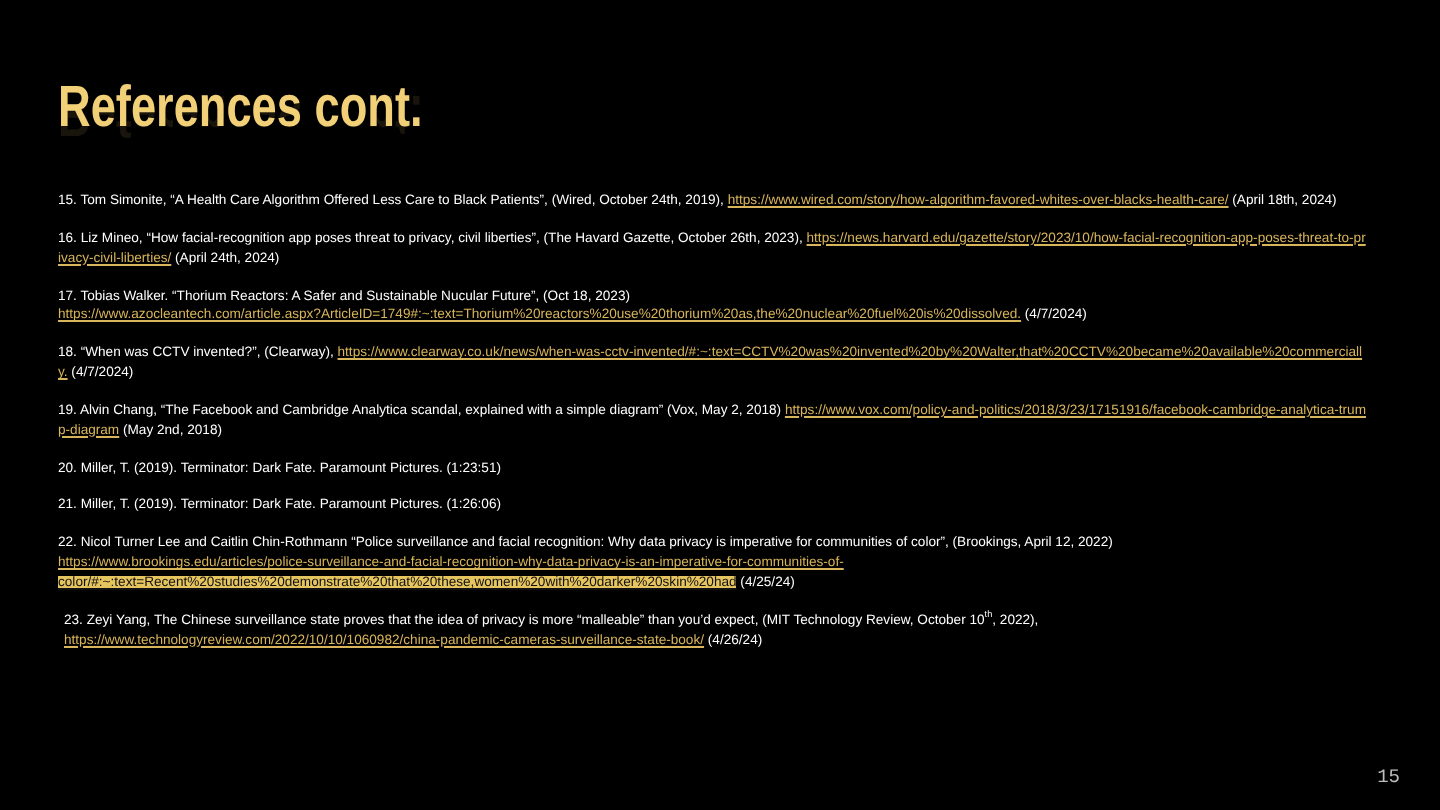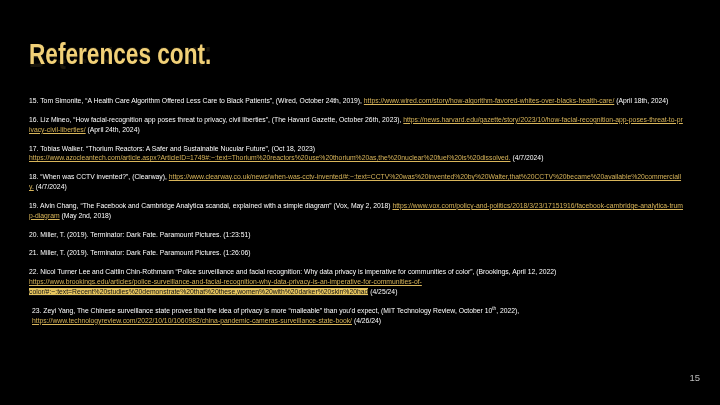--- a/index.html
+++ b/index.html
@@ -36,22 +36,22 @@
   }
   .ref.indent{ padding-left:3px; }
   .ref a{
     color:var(--link); text-decoration:underline; word-break:break-all;
   }
   .ref a.highlighted{
     background:var(--hl-bg); color:var(--hl-text);
   }
   .ref sup{ font-size:4.6px; vertical-align:super; line-height:0; }
   .page-number{
-    position:absolute; right:20px; bottom:22px;
-    color:var(--page); font-size:9.5px;
+    position:absolute; right:20px; bottom:11px;
+    color:var(--page); font-size:9.5px;font-family:Liberation Mono, monospace;
   }
 </style>
 </head>
 <body>
 
 <div class="slide">
   <h1 class="title">References cont.</h1>
   <div class="title-reflection">References cont.</div>
   <div class="refs">
       <p class="ref"><span>15. Tom Simonite, “A Health Care Algorithm Offered Less Care to Black Patients”, (Wired, October 24th, 2019), </span><a href="#">https://www.wired.com/story/how-algorithm-favored-whites-over-blacks-health-care/</a><span> (April 18th, 2024)</span></p>

